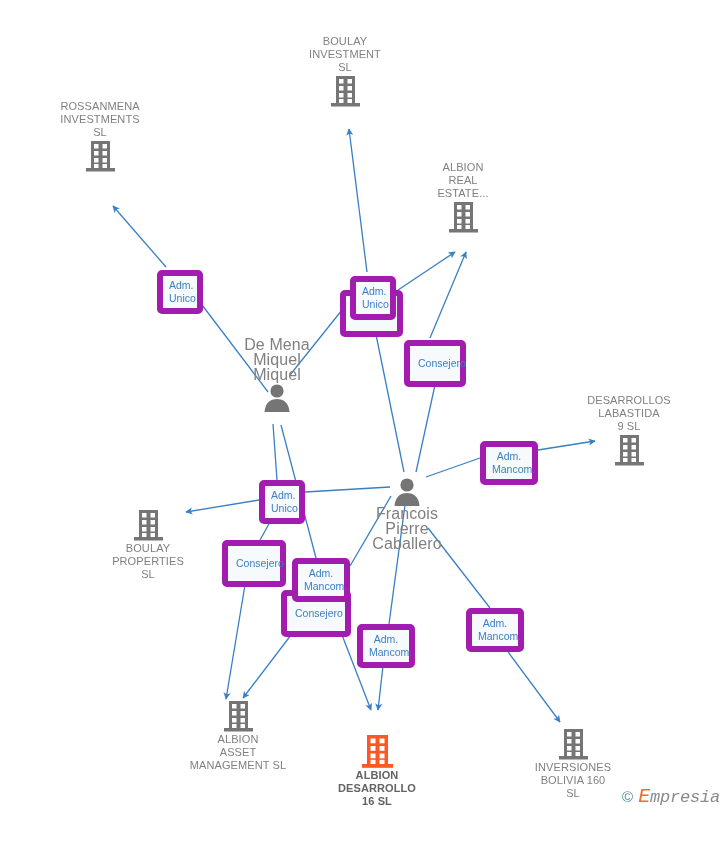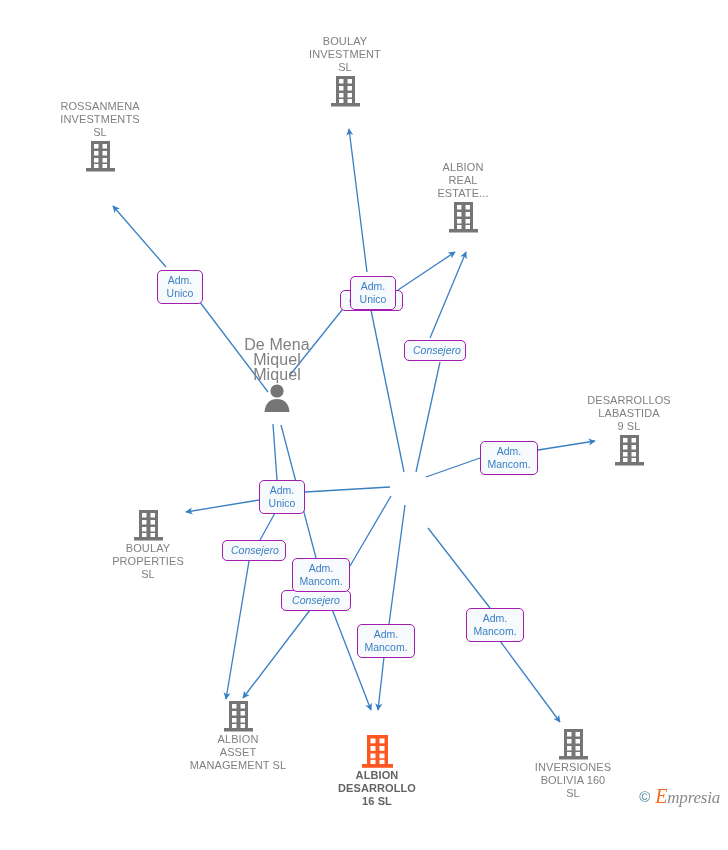--- a/index.html
+++ b/index.html
@@ -50,48 +50,48 @@
     line-height: 15px;
   }
   .icon-wrap {
     display: block;
     line-height: 0;
   }
   .icon-wrap svg { display: inline-block; }
 
   .edge-label {
     position: absolute;
-    border: 1px solid #a21caf;
+    border: 6px solid #a21caf;
     border-radius: 5px;
     background: #f7fafd;
     color: #3a7fc4;
     font-size: 10.5px;
     line-height: 13px;
     text-align: center;
     padding: 3px 6px;
     white-space: pre-line;
     box-sizing: border-box;
   }
-  .edge-label.one-line { padding: 3px 8px; font-style: italic; }
+  .edge-label.one-line { padding: 11px 8px; }
 
   .watermark {
     position: absolute;
     right: 8px;
     bottom: 8px;
     display: flex;
     align-items: center;
     gap: 5px;
     user-select: none;
   }
   .wm-c {
     font-size: 15px;
     color: #4e8ca0;
   }
   .wm-text {
-    font-family: Liberation Serif, serif;
+    font-family: Liberation Mono, monospace;
     font-style: italic;
     font-size: 17px;
     color: #8a8a8a;
     letter-spacing: -0.2px;
   }
   .wm-text .wm-e { color: #f36d21; font-size: 20px; }
 </style>
 </head>
 <body>
 
@@ -230,20 +230,31 @@
 Miquel
 Miquel</div>
     <span class="icon-wrap">
       <svg width="30" height="30" viewBox="0 0 30 30">
         <circle cx="15" cy="9" r="6.6" fill="#757575"></circle>
         <path d="M 2.5 30 C 3.2 19.5 10 17 15 17 C 20 17 26.8 19.5 27.5 30 Z" fill="#757575"></path>
       </svg>
     </span>
   </div>
 
+  <div class="node" style="left:407px; top:476px;">
+    <span class="icon-wrap">
+      <svg width="30" height="30" viewBox="0 0 30 30">
+        <circle cx="15" cy="9" r="6.6" fill="#757575"></circle>
+        <path d="M 2.5 30 C 3.2 19.5 10 17 15 17 C 20 17 26.8 19.5 27.5 30 Z" fill="#757575"></path>
+      </svg>
+    </span>
+    <div class="node-label person">Francois
+Pierre
+Caballero</div>
+  </div>
 
   <div class="node" style="left:148px; top:508px;">
     <span class="icon-wrap">
       <svg width="31" height="34" viewBox="0 0 31 34">
         <rect x="6" y="2" width="19" height="27" fill="#757575"></rect>
         <rect x="1" y="29" width="29" height="3.5" fill="#757575"></rect>
         <rect x="9" y="5" width="4.5" height="4.5" fill="#fff"></rect>
         <rect x="17.5" y="5" width="4.5" height="4.5" fill="#fff"></rect>
         <rect x="9" y="12" width="4.5" height="4.5" fill="#fff"></rect>
         <rect x="17.5" y="12" width="4.5" height="4.5" fill="#fff"></rect>

